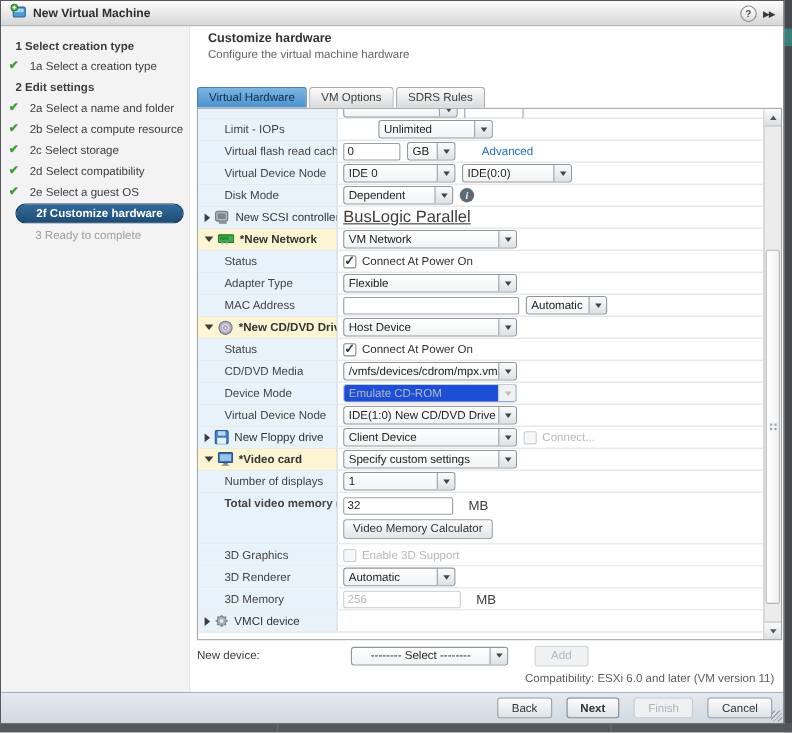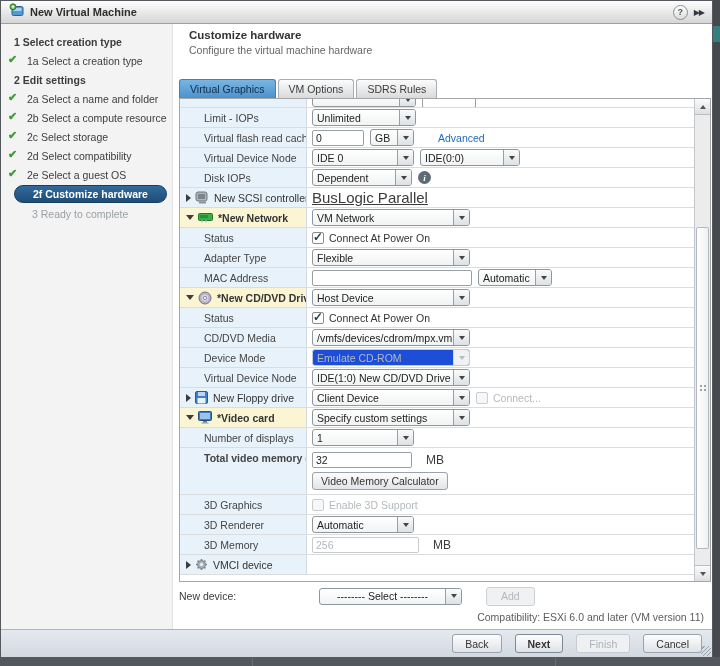--- a/index.html
+++ b/index.html
@@ -165,21 +165,21 @@
         </div>
 
       <div class="main">
         <div class="pg-head">
           <div class="pg-title">Customize hardware</div>
           <div class="pg-sub">Configure the virtual machine hardware</div>
         </div>
 
         <div class="tabs" id="tabs">
             <div class="tab active">
-              <span>Virtual Graphics</span>
+              <span>Virtual Hardware</span>
             </div>
             <div class="tab">
               <span>VM Options</span>
             </div>
             <div class="tab">
               <span>SDRS Rules</span>
             </div>
           </div>
 
         <div class="panel">
@@ -194,21 +194,21 @@
                     </span>
                   </span>
                   <span class="cutbox"></span>
                 </div>
               </div>
               <div class="row">
                 <div class="lab">
                   <span>Limit - IOPs</span>
                 </div>
                 <div class="ctrl">
-                  <span class="dd" style="width: 104px;">
+                  <span class="dd" style="width: 104px; margin-left: 32px;">
                     <span class="dd-text">Unlimited</span>
                     <span class="dd-caret">
                       <span class="tri"></span>
                     </span>
                   </span>
                 </div>
               </div>
               <div class="row">
                 <div class="lab">
                   <span>Virtual flash read cache</span>
@@ -238,21 +238,21 @@
                   <span class="dd" style="width: 100px;">
                     <span class="dd-text">IDE(0:0)</span>
                     <span class="dd-caret">
                       <span class="tri"></span>
                     </span>
                   </span>
                 </div>
               </div>
               <div class="row">
                 <div class="lab">
-                  <span>Disk IOPs</span>
+                  <span>Disk Mode</span>
                 </div>
                 <div class="ctrl">
                   <span class="dd" style="width: 100px;">
                     <span class="dd-text">Dependent</span>
                     <span class="dd-caret">
                       <span class="tri"></span>
                     </span>
                   </span>
                   <span class="info-ico">i</span>
                 </div>

